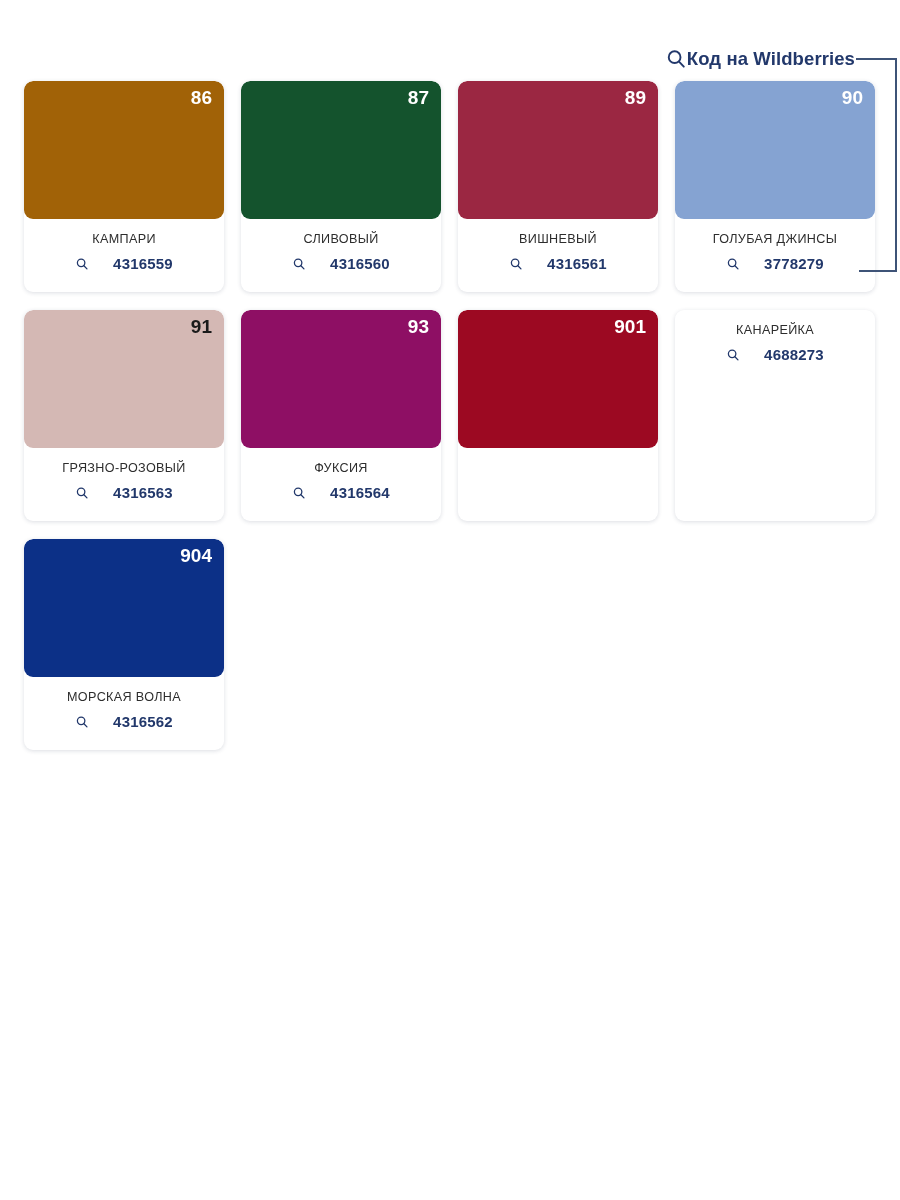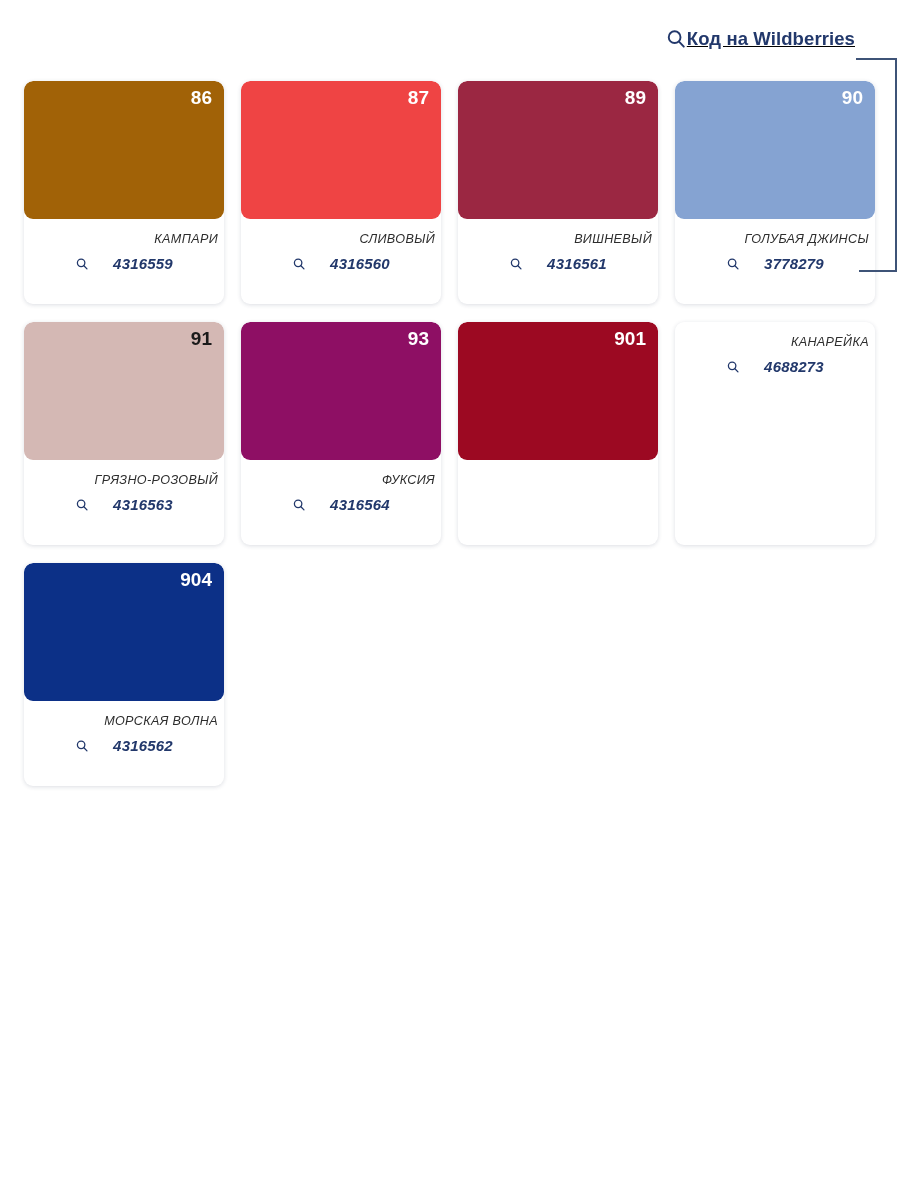--- a/index.html
+++ b/index.html
@@ -11,26 +11,25 @@
     width: 900px;
     height: 1200px;
     position: relative;
     font-family: "Liberation Sans", sans-serif;
     overflow: hidden;
   }
 
   
   .legend {
     position: absolute;
-    top: 28px;
+    top: 48px;
     right: 45px;
     display: flex;
     align-items: center;
     z-index: 5;
-    text-decoration: underline;
   }
   .legend-icon {
     width: 22px;
     height: 22px;
     display: block;
     color: #22386b;
   }
   .legend-label {
     font-size: 18.5px;
     font-weight: bold;
@@ -80,23 +79,22 @@
   .swatch-number {
     position: absolute;
     top: 7px;
     right: 12px;
     font-size: 19px;
     font-weight: bold;
     line-height: 1;
   }
 
   .card-body {
-    padding: 13px 6px 32px 6px;
-    text-align: right;
-    font-style: italic;
+    padding: 13px 6px 20px 6px;
+    text-align: center;
   }
 
   .card-name {
     font-size: 12.6px;
     color: #2d2d2d;
     letter-spacing: 0.35px;
     white-space: nowrap;
   }
 
   .card-code-row {
@@ -149,21 +147,21 @@
         <svg class="code-icon" viewBox="0 0 24 24" fill="none" stroke="currentColor" stroke-width="2.2" stroke-linecap="round">
           <circle cx="10.5" cy="10" r="6.4"></circle>
           <line x1="15.3" y1="14.9" x2="20.5" y2="20.3"></line>
         </svg>
         <span class="card-code">4316559</span>
       </div>
     </div>
   </div>
 
   <div class="card">
-    <div class="swatch" style="background:#ef4444">
+    <div class="swatch" style="background:#14532d">
       <span class="swatch-number" style="color:#FFFFFF">87</span>
     </div>
     <div class="card-body">
       <div class="card-name">СЛИВОВЫЙ</div>
       <div class="card-code-row">
         <svg class="code-icon" viewBox="0 0 24 24" fill="none" stroke="currentColor" stroke-width="2.2" stroke-linecap="round">
           <circle cx="10.5" cy="10" r="6.4"></circle>
           <line x1="15.3" y1="14.9" x2="20.5" y2="20.3"></line>
         </svg>
         <span class="card-code">4316560</span>

